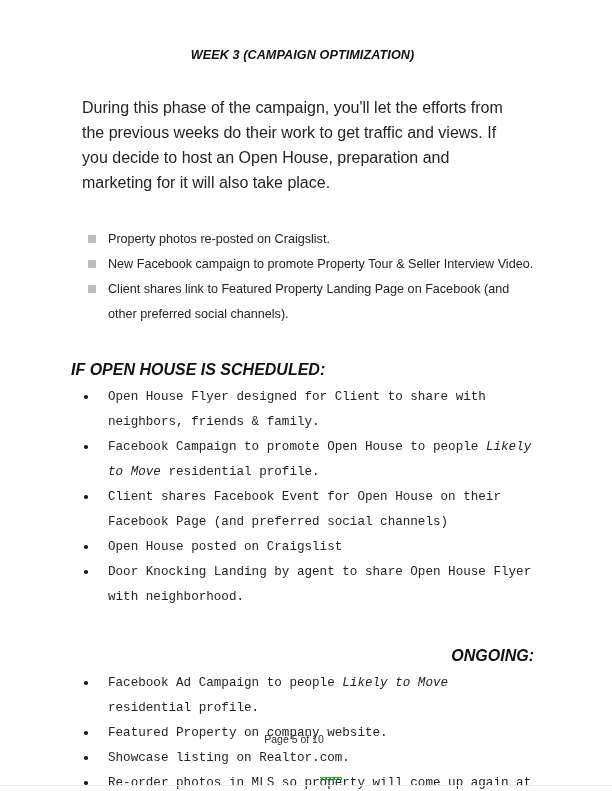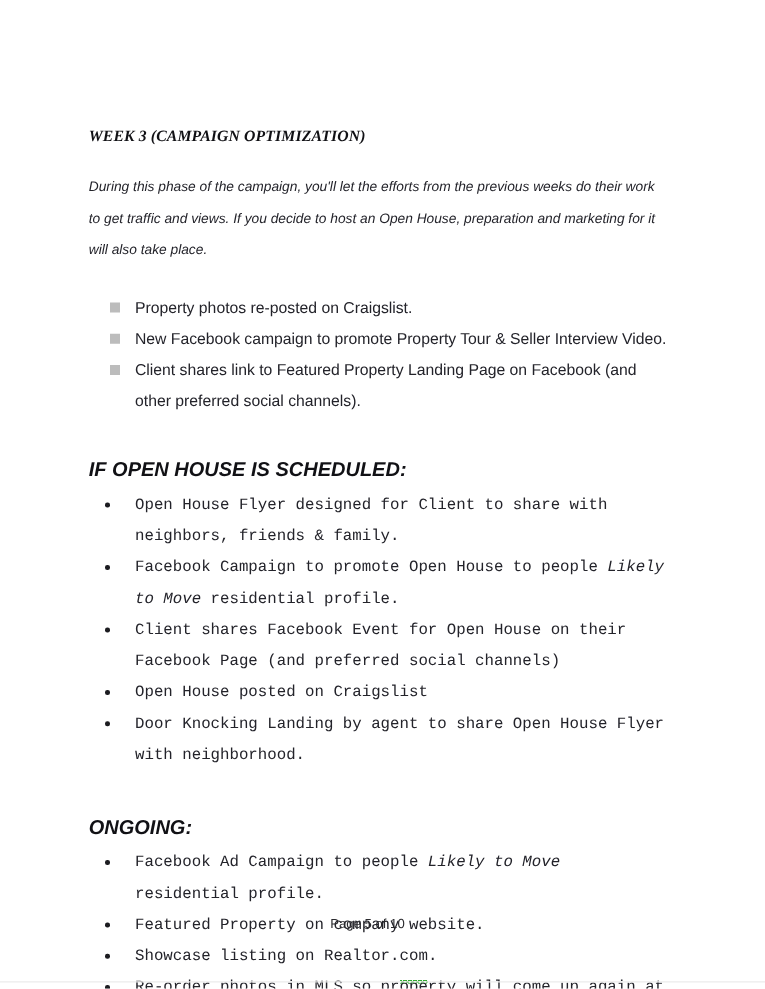--- a/index.html
+++ b/index.html
@@ -26,40 +26,38 @@
     background: #ececec;
   }
   .content {
     position: absolute;
     left: 71px;
     top: 0;
     width: 463px;
   }
 
   .doc-heading {
-    text-align: left;
+    text-align: center;
     font-weight: bold;
     font-style: italic;
     font-size: 12.6px;
     letter-spacing: 0.1px;
     color: #111115;
     margin: 0;
-    padding-top: 101px;
+    padding-top: 47px;
     line-height: 16px;
-    font-family: Liberation Serif, serif;
   }
 
   .intro {
-    margin: 0;
+    margin: 11px;
     padding-top: 21px;
-    font-size: 11px;
+    font-size: 16px;
     line-height: 25px;
     color: #23232a;
     text-align: left;
-    font-style: italic;
   }
 
   .square-list {
     list-style: none;
     margin: 0;
     padding: 0;
     padding-top: 21px;
   }
   .square-list li {
     position: relative;
@@ -81,21 +79,21 @@
 
   .section-heading {
     margin: 0;
     font-weight: bold;
     font-style: italic;
     font-size: 16px;
     color: #111115;
     line-height: 25px;
   }
   .section-heading.sched { padding-top: 30px; }
-  .section-heading.ongoing { padding-top: 33px; }
+  .section-heading.ongoing { padding-top: 33px; text-align: right; }
 
   .dot-list {
     list-style: none;
     margin: 0;
     padding: 0;
     padding-top: 3px;
   }
   .dot-list li {
     position: relative;
     padding-left: 37px;

